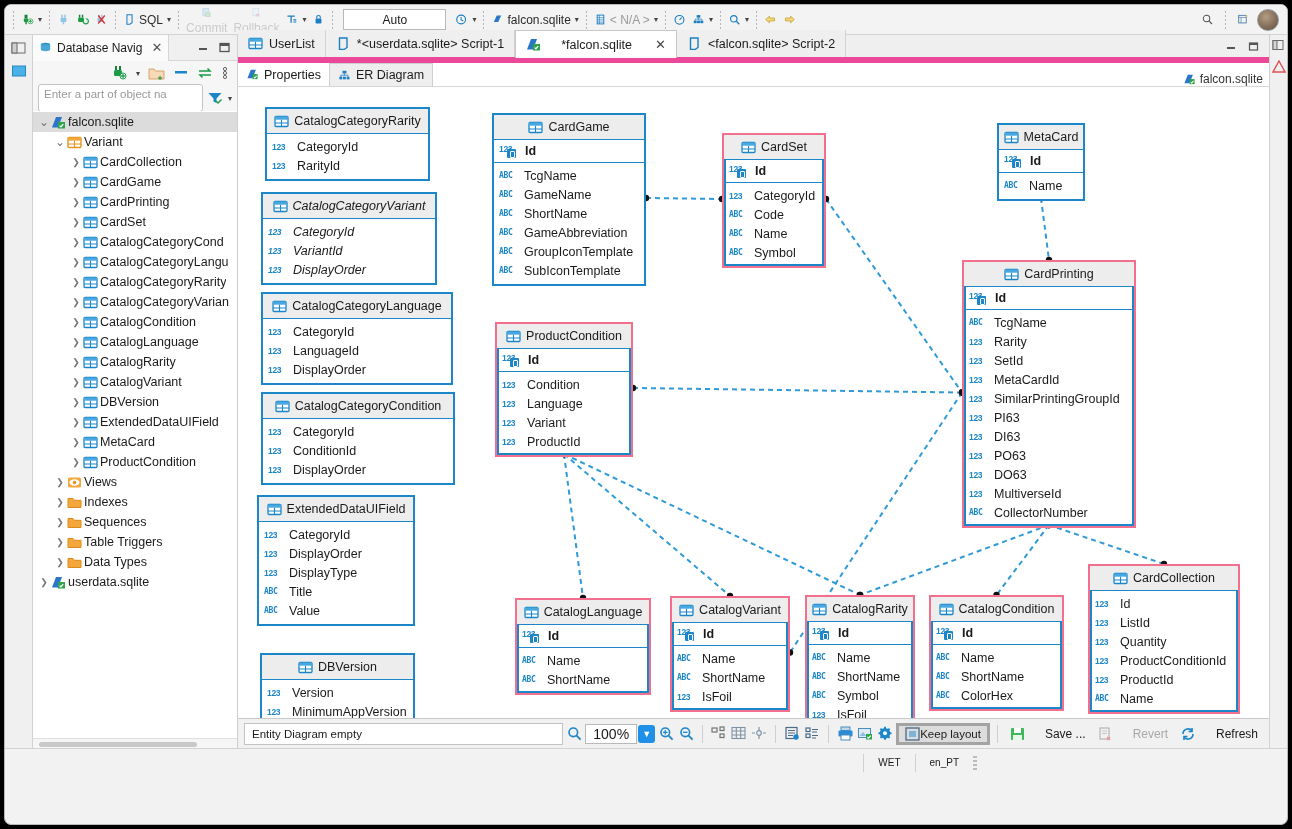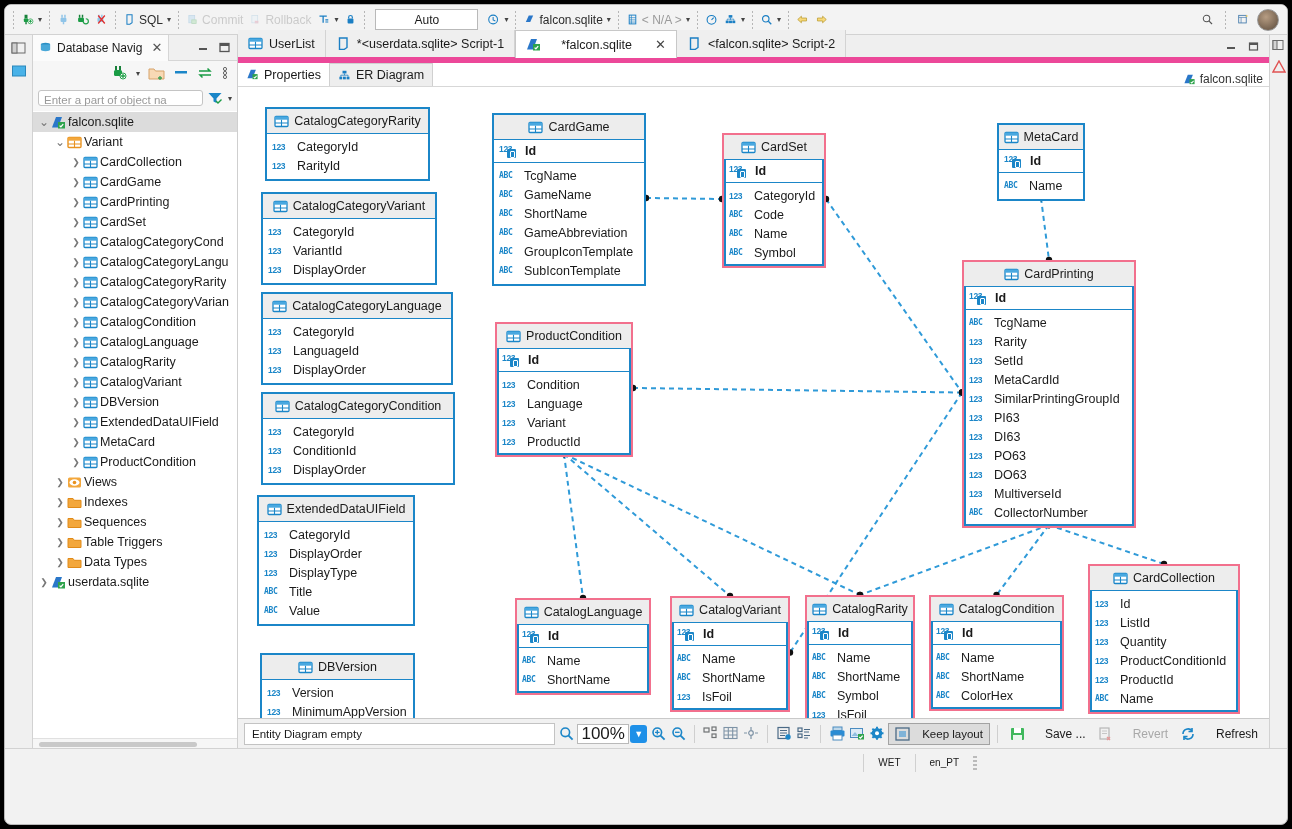--- a/index.html
+++ b/index.html
@@ -34,21 +34,21 @@
     position:absolute; left:0; right:0; top:0; height:30px;
     line-height:30px; text-align:center;
     font-size:13px; font-weight:bold; color:#343434;
   }
   
   .toolbar {
     height:30px; background:#f3f3f3; border-bottom:1px solid #d2d2d2;
     display:flex; align-items:center; padding:0 4px; gap:0;
   }
   .tb { display:flex; align-items:center; height:26px; padding:0 3px; gap:3px; }
-  .tb.dis { opacity:.45; }
+  .tb.dis { opacity:.45;flex-direction:column; }
   .tbl { font-size:12px; color:#2b2b2b; }
   .tbl.gray { color:#9a9a9a; }
   .sep { width:1px; height:18px; margin:0 4px;
          background:repeating-linear-gradient(#b6b6b6 0 2px, transparent 2px 4px); }
   .caret { font-size:8px; color:#444; margin-left:1px; }
   .autobox {
     width:103px; height:21px; background:#fff; border:1px solid #b9b9b9;
     text-align:center; line-height:20px; font-size:12px; margin:8px 6px;
   }
   .tb-right { margin-left:auto; display:flex; align-items:center; gap:4px; padding-right:4px;}
@@ -67,21 +67,21 @@
   .navtabrow { height:26px; display:flex; align-items:center; background:#f0f0f0;
                border-bottom:1px solid #d6d6d6; }
   .navtab { display:flex; align-items:center; gap:5px; padding:0 6px; height:26px;
             background:#fbfbfb; border-right:1px solid #d6d6d6; font-size:12px; }
   .navtab .x { color:#555; font-size:13px; margin-left:4px; }
   .navbtns { margin-left:auto; display:flex; gap:8px; padding-right:6px; color:#666; }
   .navtoolrow { height:24px; display:flex; align-items:center; justify-content:flex-end;
                 gap:8px; padding-right:8px; background:#f6f6f6; }
   .filterrow { height:26px; display:flex; align-items:center; gap:4px; padding:0 5px; }
   .filterinput {
-    flex:1; height:16px; background:#fff; border:1px solid #c4c4c4; border-radius:3px;
+    flex:1; height:28px; background:#fff; border:1px solid #c4c4c4; border-radius:3px;
     font-size:11.5px; color:#999; padding:0 5px; line-height:18px;
   }
   .tree { flex:1; background:#fff; overflow:hidden; padding-top:1px; font-size:12.5px;}
   .tnode { height:20px; display:flex; align-items:center; white-space:nowrap; }
   .tnode.sel { background:#dcdcdc; }
   .twist { width:14px; text-align:center; color:#777; font-size:9px; flex:none;}
   .ticon { width:17px; flex:none; display:flex; align-items:center; }
   .tlabel { overflow:hidden; }
   .navscroll { height:10px; background:#f6f6f6; border-top:1px solid #e0e0e0;
                position:relative; }
@@ -128,27 +128,27 @@
   .pkwrap .k:after{ content:""; position:absolute; left:3px; top:2px; width:3px;height:5px;
                border:1px solid #fff; border-radius:1px;}
   .gico { width:13px; height:11px; flex:none; }
   
   .dbar { height:30px; background:#f1f1f1; border-top:1px solid #c9c9c9;
           display:flex; align-items:center; padding:0 6px; gap:2px; }
   .dbar-left { border:1px solid #c3c3c3; background:#fff; height:22px; flex:1;
                display:flex; align-items:center; padding:0 7px; font-size:11.5px;
                max-width:412px; }
   .zoombox { width:52px; height:20px; border:1px solid #b9b9b9; background:#fff;
-             display:flex; align-items:center; justify-content:center; font-size:17px;}
+             display:flex; align-items:center; justify-content:center; font-size:14px;}
   .zoomcaret { width:17px; height:18px; background:#1e90e8; border-radius:3px;
                color:#fff; font-size:9px; display:flex; align-items:center;
                justify-content:center; margin-left:-1px;}
   .dsep { width:1px; height:18px; background:#cfcfcf; margin:0 5px; }
-  .keep { display:flex; align-items:center; gap:12px; background:#dcdcdc;
-          border:1px solid #a3a3a3; height:22px; padding:0 6px; font-size:11.5px; }
+  .keep { display:flex; align-items:center; gap:0; background:#dcdcdc;
+          border:3px solid #a3a3a3; height:22px; padding:0 6px; font-size:11.5px; }
   .dbtn { display:flex; align-items:center; gap:20px; height:22px; padding:0 5px;
           font-size:12px;}
   .dbtn.dis { color:#a8a8a8; }
   .iconbtn{ width:18px;height:18px; display:flex;align-items:center;justify-content:center;}
   
   .rrail { width:18px; background:#f0f0f0; border-left:1px solid #d2d2d2;
            display:flex; flex-direction:column; align-items:center; padding-top:4px; gap:8px;}
   
   .status { height:28px; background:#f2f2f2; border-top:1px solid #d2d2d2;
             display:flex; align-items:center; font-size:10px; }
@@ -762,21 +762,21 @@
                 <div class="ent-r">
                   <span class="tytag">123</span>
                   <span>CategoryId</span>
                 </div>
                 <div class="ent-r">
                   <span class="tytag">123</span>
                   <span>RarityId</span>
                 </div>
               </div>
             </div>
-            <div class="ent" style="left: 23px; top: 105px; width: 176px;">
+            <div class="ent" style="left: 23px; top: 105px; width: 176px; font-style: italic;">
               <div class="ent-h">
                 <svg width="15" height="13" viewBox="0 0 15 13" style="flex: 0 0 auto;">
                   <rect x="1" y="1.5" width="13" height="10" rx="1" fill="#fff" stroke="#1b86c8" stroke-width="1.3"></rect>
                   <rect x="1" y="1.5" width="13" height="3.2" fill="#49a8e0"></rect>
                   <path d="M7.5 4.7v6.8M1 8h13" stroke="#1b86c8" stroke-width="1.1"></path>
                 </svg>
                 <span>CatalogCategoryVariant</span>
               </div>
               <div class="ent-b">
                 <div class="ent-r">

